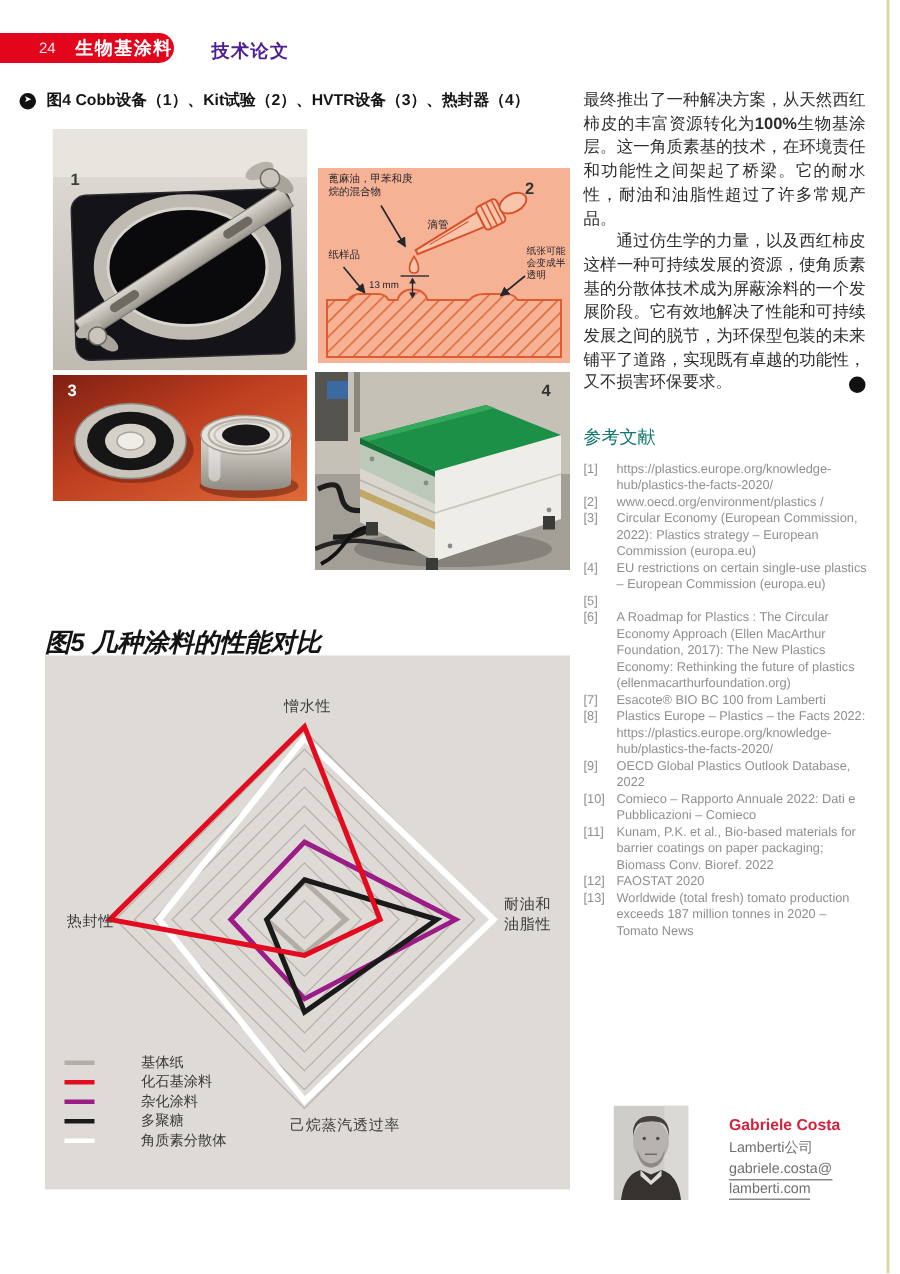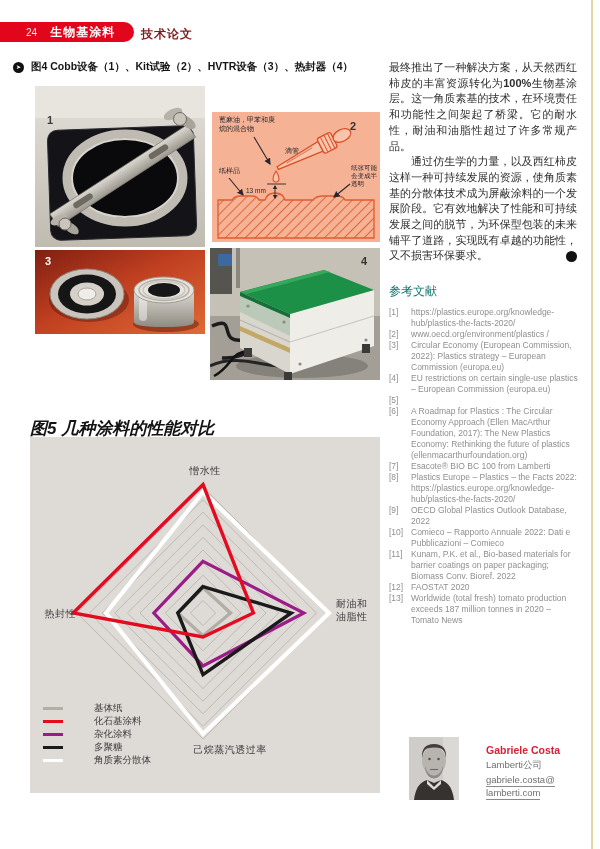--- a/index.html
+++ b/index.html
@@ -1,24 +1,24 @@
 <!DOCTYPE html>
 <html><head>
 <meta charset="utf-8">
 <style>
   * { margin:0; padding:0; box-sizing:border-box; }
   body { background:#ffffff; font-family:"Liberation Sans", sans-serif; }
   #page { position:relative; width:600px; height:849px; background:#fff; overflow:hidden; }
 
   
   .ribbon { position:absolute; left:0; top:22px; height:20px; display:inline-flex; align-items:center;
-            background:#e2051c; border-radius:0 10px 10px 0; padding-right:19px; }
+            background:#e2051c; border-radius:0 10px 10px 0; padding-right:1px; }
   .pnum { margin-left:26px; font-size:10px; color:rgba(255,255,255,.92); }
   .sect { margin-left:13px; font-size:12px; font-weight:bold; color:#fff; letter-spacing:1px; }
-  .atype { position:absolute; left:141px; top:26px; font-size:12px; font-weight:bold; color:#7f1d1d; letter-spacing:1px; }
+  .atype { position:absolute; left:141px; top:26px; font-size:12px; font-weight:bold; color:#4c1d95; letter-spacing:1px; }
 
   
   .figcap-row { position:absolute; left:13px; top:60px; display:flex; align-items:center; }
   .capicon { width:11px; height:11px; border-radius:50%; background:#111; color:#fff; font-size:6px;
              line-height:11px; text-align:center; flex:none; }
   .captext { margin-left:7px; font-size:10.5px; font-weight:bold; color:#141414; }
 
   .photo { position:absolute; overflow:hidden; }
   #photo1 { left:35px; top:86px; width:170px; height:161px; }
   #photo2 { left:212px; top:112px; width:168px; height:130px; background:#f6b294; }

